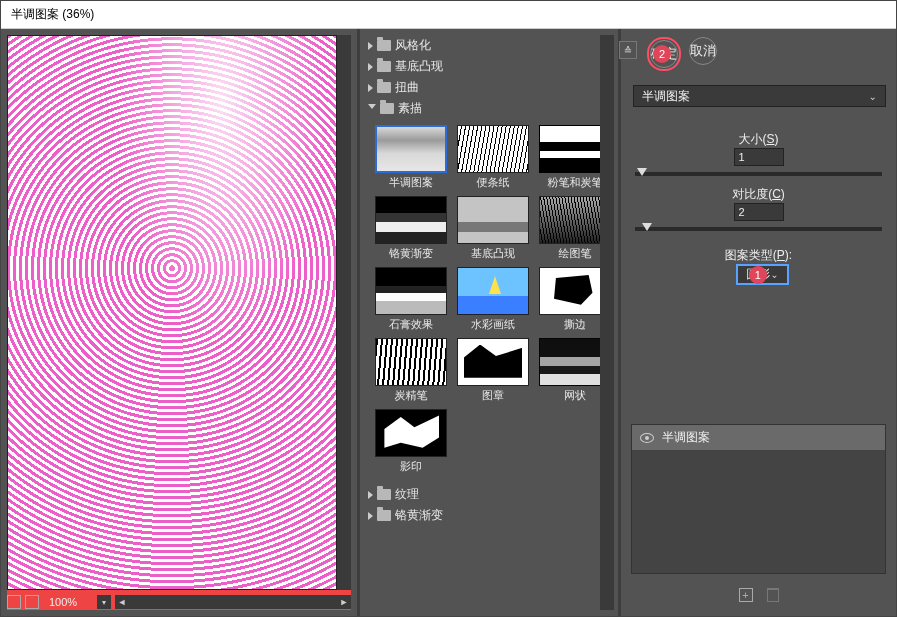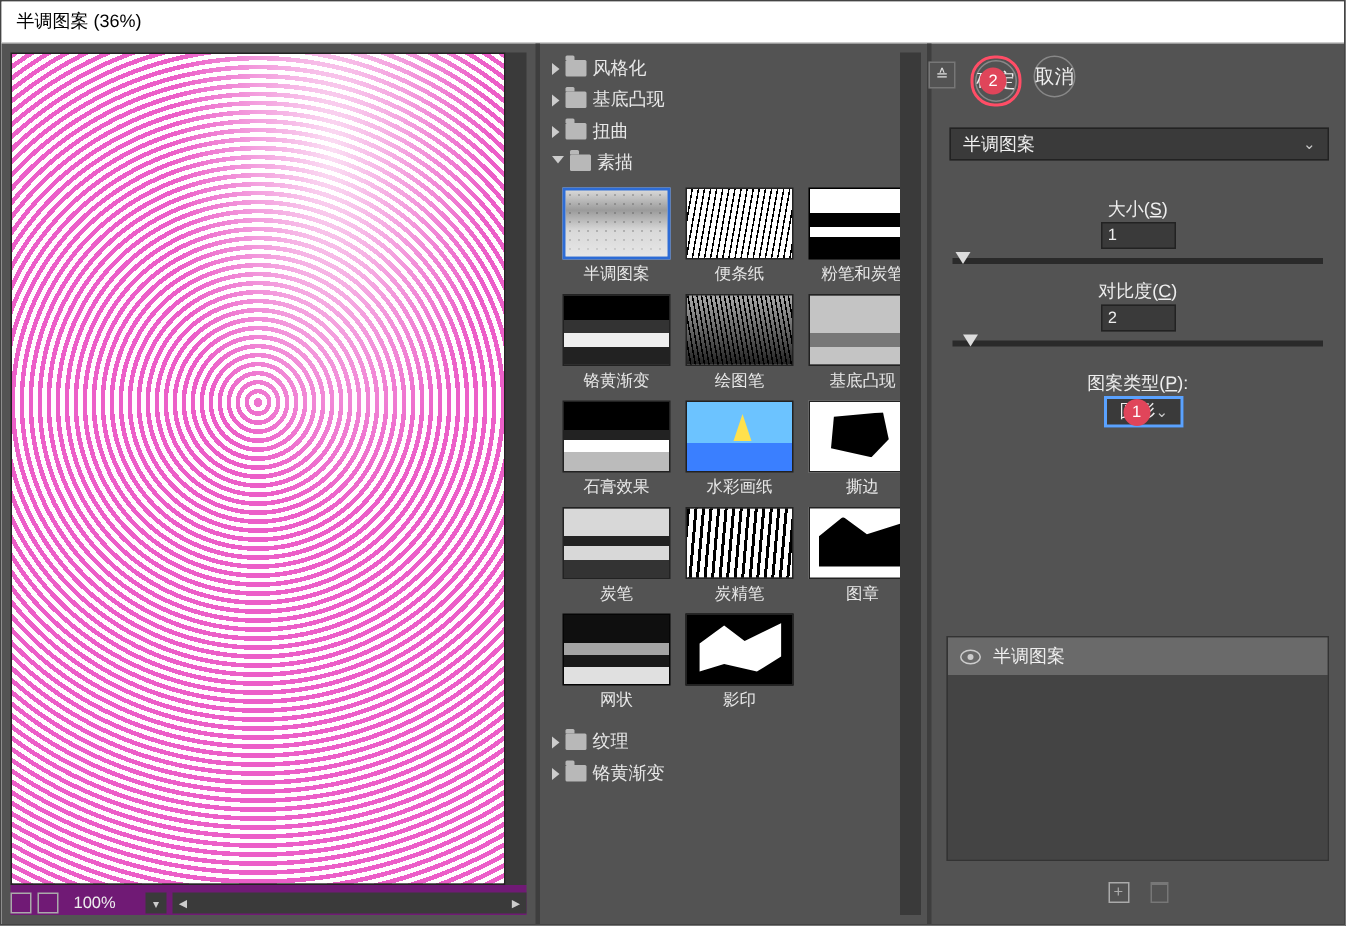--- a/index.html
+++ b/index.html
@@ -8,21 +8,21 @@
 .titlebar { height: 28px; background: #fff; display: flex; align-items: center; padding: 0 10px; font-size: 12px; color: #000; border-bottom: 1px solid #ccc; }
 
 .main { display: flex; height: calc(100% - 28px); background: #535353; }
 
 
 .preview-panel { width: 356px; display: flex; flex-direction: column; padding: 6px; }
 .preview-image { flex: 1; background:
   repeating-radial-gradient(circle at 50% 42%, #ec5fc8 0, #ec5fc8 3px, #fff 3px, #fff 6px);
   position: relative; overflow: hidden; border: 1px solid #222; }
 .preview-image::before { content:""; position:absolute; inset:0; background: radial-gradient(ellipse at 65% 12%, rgba(255,255,255,0.8) 0, transparent 35%); }
-.preview-bottom { height: 20px; display: flex; align-items: center; gap: 4px; background: #701a75; padding-top: 4px; }
+.preview-bottom { height: 20px; display: flex; align-items: center; gap: 4px; background: #ef4444; padding-top: 4px; }
 .pb-square { width: 14px; height: 14px; border: 1px solid #aaa; }
 .zoom-pct { font-size: 11px; color: #eee; width: 50px; padding-left:6px; }
 .zoom-dd { width: 14px; height: 14px; background: #3a3a3a; display:flex; align-items:center; justify-content:center; }
 .scrollbar-h { flex: 1; height: 14px; background: #3a3a3a; position: relative; }
 .sb-arrow { position: absolute; width: 14px; height: 14px; display:flex; align-items:center; justify-content:center; color:#ccc; font-size:9px; }
 .sb-left { left:0 } .sb-right { right:0 }
 .vscroll { width: 14px; background: #3a3a3a; }
 
 .divider { width: 3px; background: #3e3e3e; }
 
@@ -161,42 +161,38 @@
             </div>
             <div class="thumb-item">
               <div class="thumb-img t-chalk"></div>
               <div class="thumb-label">粉笔和炭笔</div>
             </div>
             <div class="thumb-item">
               <div class="thumb-img t-chrome"></div>
               <div class="thumb-label">铬黄渐变</div>
             </div>
             <div class="thumb-item">
+              <div class="thumb-img t-bas"></div>
+              <div class="thumb-label">基底凸现</div>
+            </div>
+            <div class="thumb-item">
               <div class="thumb-img t-graphic"></div>
               <div class="thumb-label">绘图笔</div>
             </div>
             <div class="thumb-item">
-              <div class="thumb-img t-bas"></div>
-              <div class="thumb-label">基底凸现</div>
-            </div>
-            <div class="thumb-item">
               <div class="thumb-img t-plaster"></div>
               <div class="thumb-label">石膏效果</div>
             </div>
             <div class="thumb-item">
               <div class="thumb-img t-water"></div>
               <div class="thumb-label">水彩画纸</div>
             </div>
             <div class="thumb-item">
               <div class="thumb-img t-torn"></div>
               <div class="thumb-label">撕边</div>
-            </div>
-            <div class="thumb-item">
-              <div class="thumb-img t-charcoal"></div>
-              <div class="thumb-label">炭笔</div>
             </div>
             <div class="thumb-item">
               <div class="thumb-img t-conte"></div>
               <div class="thumb-label">炭精笔</div>
             </div>
             <div class="thumb-item">
               <div class="thumb-img t-stamp"></div>
               <div class="thumb-label">图章</div>
             </div>
             <div class="thumb-item">

